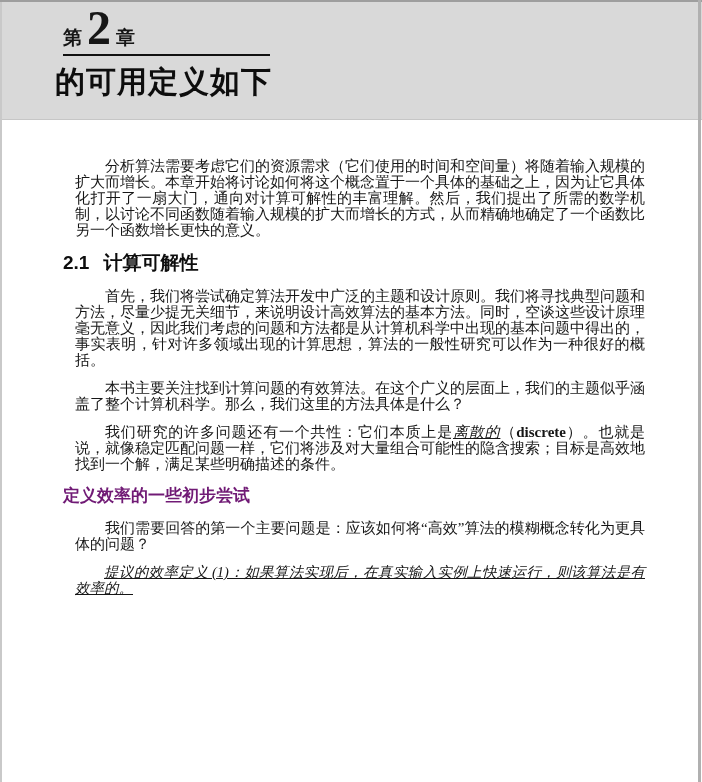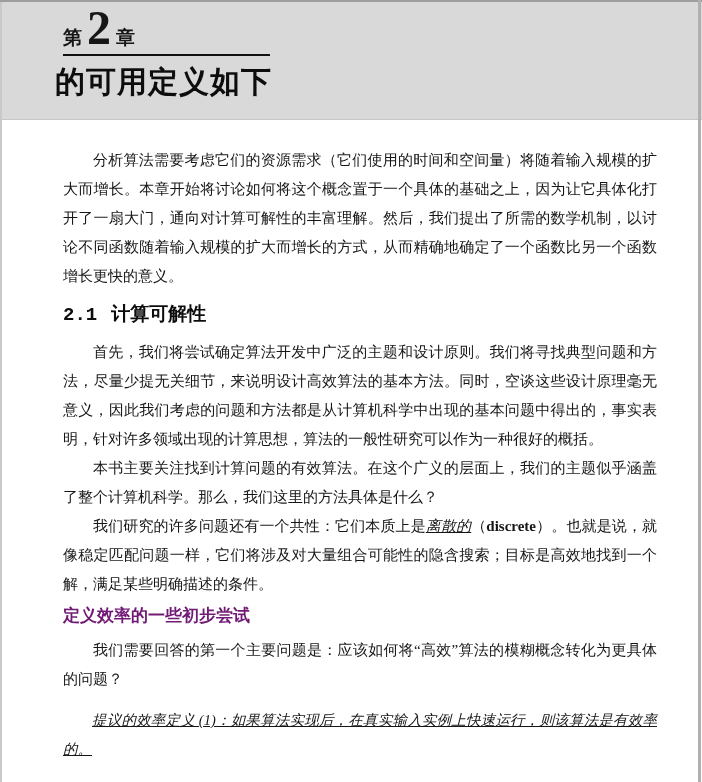--- a/index.html
+++ b/index.html
@@ -43,32 +43,32 @@
     font-family:"Liberation Sans","DejaVu Sans",sans-serif;
     color:#0d0d0d;
   }
 
   
   .content{
     position:absolute;top:120px;left:0;width:702px;box-sizing:border-box;
     padding:26px 45px 0 63px;
   }
   .para{
-    font-size:15px;line-height:29px;
+    font-size:15px;line-height:16px;
     text-align:justify;text-indent:2em;
-    margin:0;
+    margin:12px;
   }
   .run-kai{font-style:italic;text-decoration:underline;}
   .run-bold{font-weight:bold;}
   .sec-heading{
     margin:10px 0 10px 0;
     font-family:"Liberation Sans","DejaVu Sans",sans-serif;
     font-size:19px;font-weight:bold;line-height:26px;color:#0d0d0d;
   }
-  .sec-heading .sec-num{margin-right:14px;font-family:Liberation Mono, monospace;}
+  .sec-heading .sec-num{margin-right:14px;font-family:Liberation Sans, sans-serif;}
   .sub-heading{
     margin:5px 0 8px 0;
     font-family:Liberation Serif, serif;
     font-size:17px;font-weight:bold;line-height:24px;color:#701a75;
   }
   .def-para{
     margin-top:12px;
     font-size:14.5px;font-style:italic;
   }
 </style>

